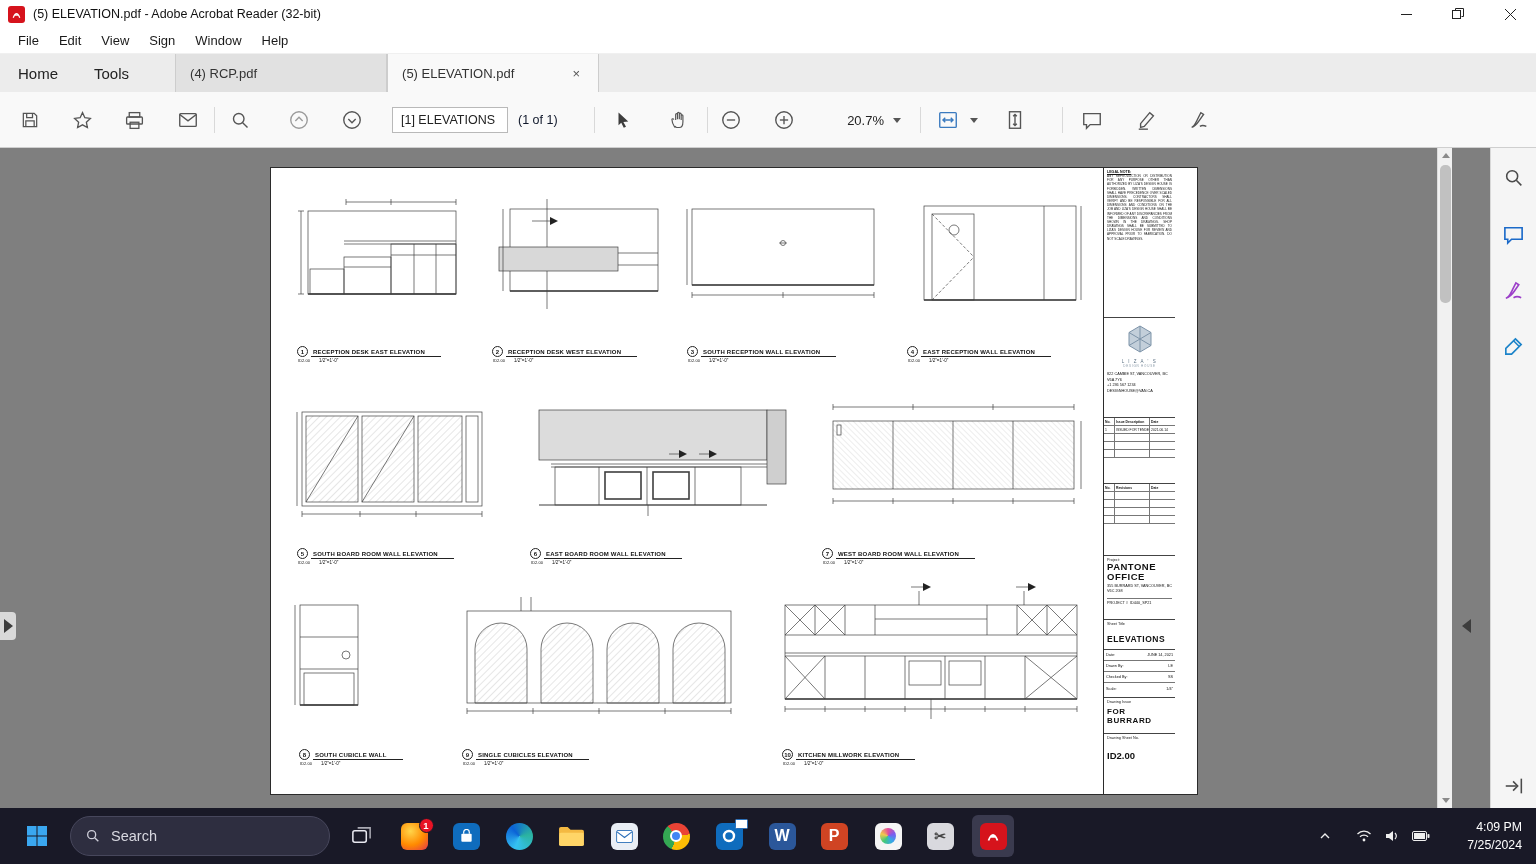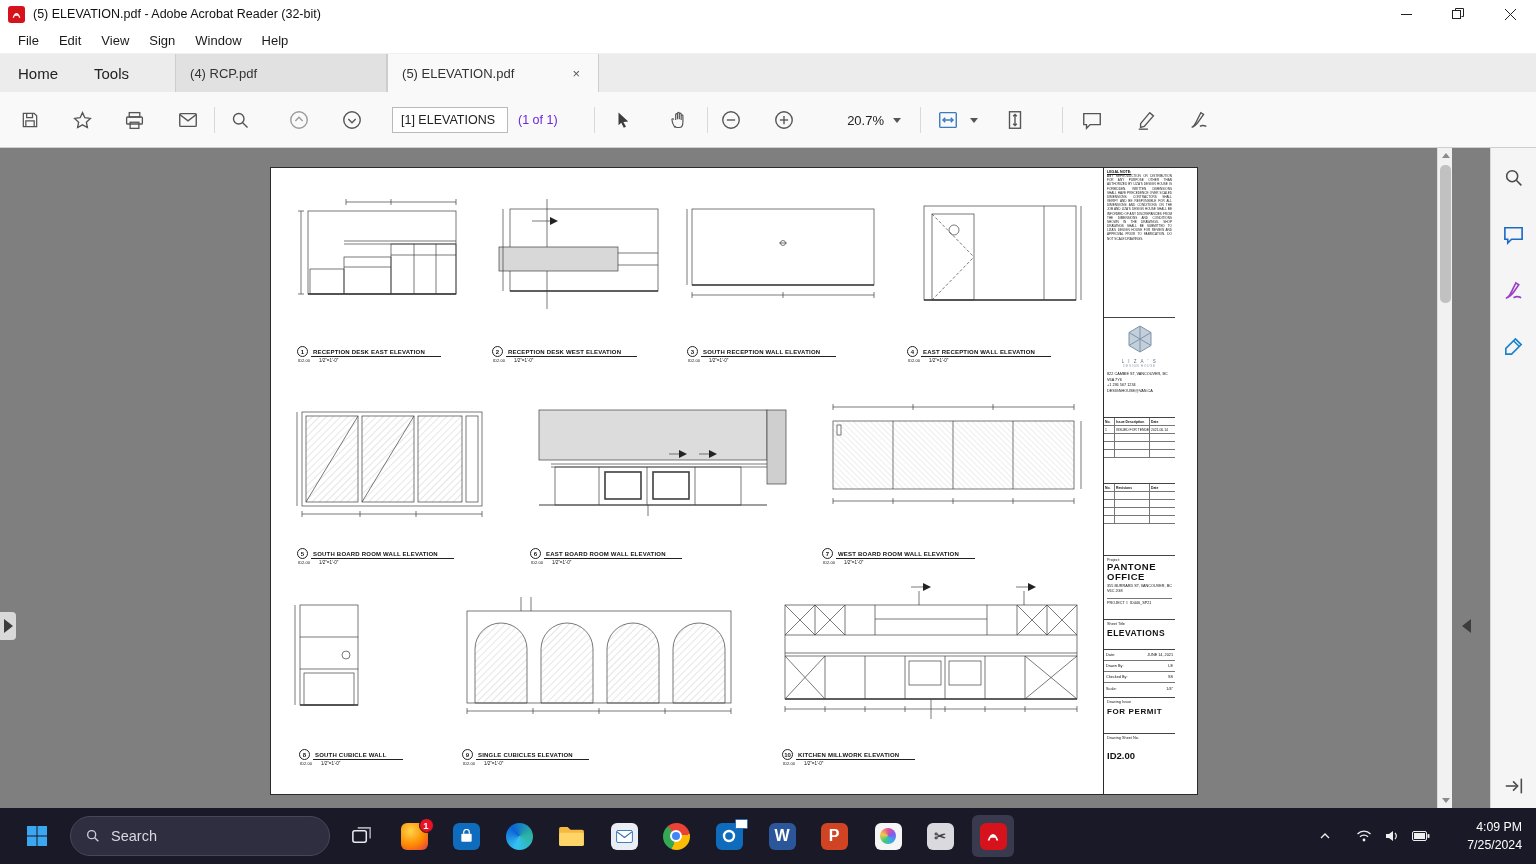--- a/index.html
+++ b/index.html
@@ -22,21 +22,21 @@
   .doc-tab { display:flex; align-items:center; padding:0 14px; font-size:13px; color:#333; background:#e1e1e1; border-left:1px solid #cdcdcd; border-right:1px solid #cdcdcd; min-width:212px; }
   .doc-tab.first { margin-left:28px;text-align:right; }
   .doc-tab.active { background:#f9f9f9; }
   .doc-tab .close-x { margin-left:auto; color:#555; font-size:13px; line-height:1; padding:2px 4px; }
 
   
   .toolbar { position:absolute; top:92px; left:0; right:0; height:56px; background:#f9f9f9; border-bottom:1px solid #cfcfcf; z-index:47; }
   .tbtn { position:absolute; top:10px; width:36px; height:36px; transform:translateX(-50%); display:flex; align-items:center; justify-content:center; border-radius:3px; }
   .tsep { position:absolute; top:15px; width:1px; height:26px; background:#d9d9d9; }
   .page-field { position:absolute; left:392px; top:15px; width:116px; height:26px; background:#fff; border:1px solid #b9b9b9; display:flex; align-items:center; padding:0 8px; font-size:12.5px; color:#222; }
-  .page-count { position:absolute; left:518px; top:21px; font-size:12.5px; color:#6d28d9; }
+  .page-count { position:absolute; left:518px; top:21px; font-size:12.5px; color:#0f172a; }
   .zoom-text { position:absolute; left:832px; top:21px; font-size:13px; color:#222; width:52px; text-align:right; }
   .caret { width:0; height:0; border-left:4px solid transparent; border-right:4px solid transparent; border-top:5px solid #555; }
   .caret-abs { position:absolute; top:26px; }
 
   
   .doc-area { position:absolute; top:148px; left:0; right:0; bottom:56px; background:#7f7f7f; overflow:hidden; }
   .page { position:absolute; left:270px; top:19px; width:928px; height:628px; background:#fff; border:1px solid #2b2b2b; }
   .dwg-box { position:absolute; }
   .dwg * { stroke:#3f3f3f; stroke-width:0.7; fill:none; }
 
@@ -57,21 +57,21 @@
   .brand-sub { font-size:3px; letter-spacing:.8px; text-align:center; color:#8a9aa8; }
   .tb-addr { font-size:3.8px; line-height:1.5; margin-top:4px; }
   .tb-table { display:grid; grid-template-columns:11px 1fr 25px; font-size:3.4px; }
   .tb-table > div { border-bottom:.5px solid #777; border-right:.5px solid #777; height:8px; line-height:8px; padding-left:1px; overflow:hidden; white-space:nowrap; }
   .tb-table > div:nth-child(3n) { border-right:none; }
   .tb-table .hd { font-weight:700; }
   .tb-lab { font-size:3.8px; color:#222; }
   .proj-name { font-size:9.5px; font-weight:700; letter-spacing:.5px; line-height:1.05; }
   .proj-addr { font-size:3.8px; margin-top:2px; line-height:1.4; }
   .proj-no { font-size:3.8px; border-top:.5px solid #777; margin-top:3px; padding-top:2px; }
-  .sheet-title { font-size:8.5px; font-weight:700; letter-spacing:.5px; margin-top:2px; }
+  .sheet-title { font-size:8.5px; font-weight:700; letter-spacing:.5px; margin-top:8px; }
   .info-row { display:flex; justify-content:space-between; border-bottom:.5px solid #777; height:11px; align-items:center; font-size:3.8px; padding:0 2px; }
   .info-row:last-child { border-bottom:none; }
   .issue-val { font-size:8px; font-weight:700; letter-spacing:.6px; margin-top:3px; }
   .sheet-no { font-size:9.5px; font-weight:700; margin-top:10px; }
 
   
   .vscroll { position:absolute; left:1437px; top:0; bottom:0; width:15px; background:#f1f1f1; border-left:1px solid #dcdcdc; }
   .vthumb { position:absolute; left:2px; width:11px; top:17px; height:138px; background:#c1c1c1; border-radius:5px; }
   .varrow { position:absolute; left:0; width:15px; height:15px; display:flex; align-items:center; justify-content:center; }
 
@@ -650,21 +650,21 @@
             <span>Checked By:</span>
             <span>SS</span>
           </div>
         <div class="info-row">
             <span>Scale:</span>
             <span>1/4"</span>
           </div>
       </div>
       <div class="tb-sec" style="height:36px">
         <div class="tb-lab">Drawing Issue</div>
-        <div class="issue-val">FOR  PERMIT</div>
+        <div class="issue-val">FOR  BURRARD</div>
       </div>
       <div class="tb-sec" style="flex:1;border-bottom:none">
         <div class="tb-lab">Drawing Sheet No.</div>
         <div class="sheet-no">ID2.00</div>
       </div>
     </div>
   </div>
 
   <div class="vscroll">
     <div class="varrow" style="top:0">

